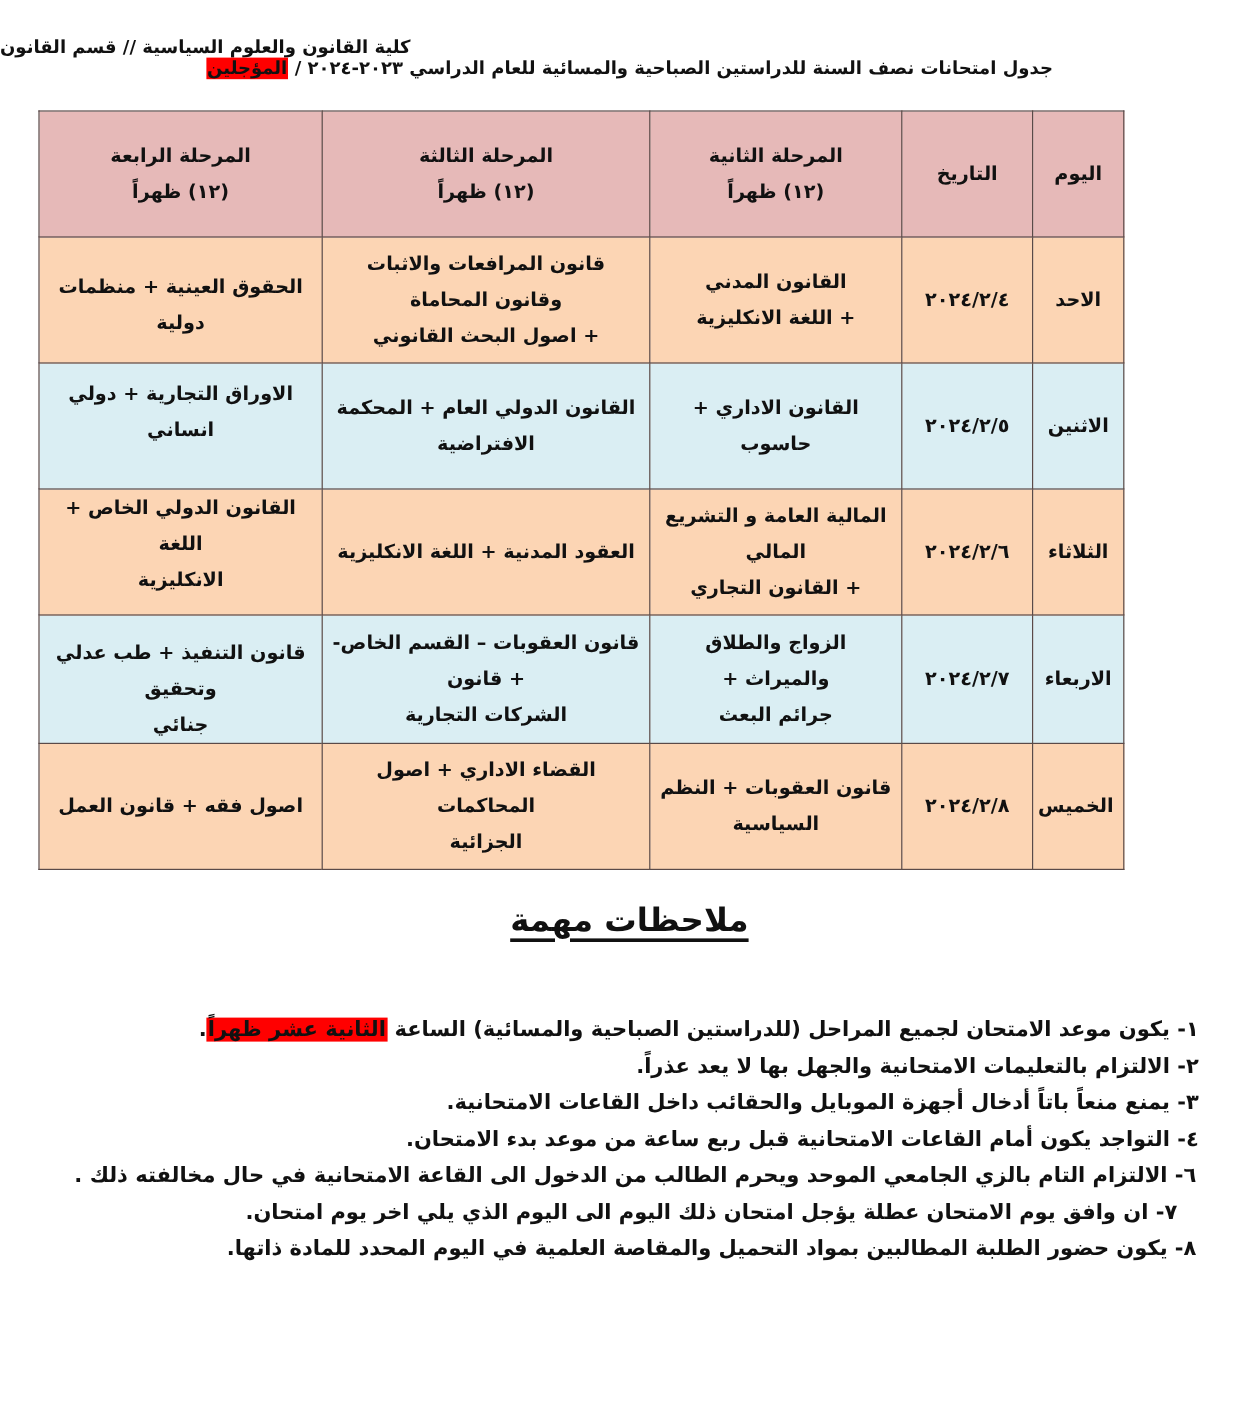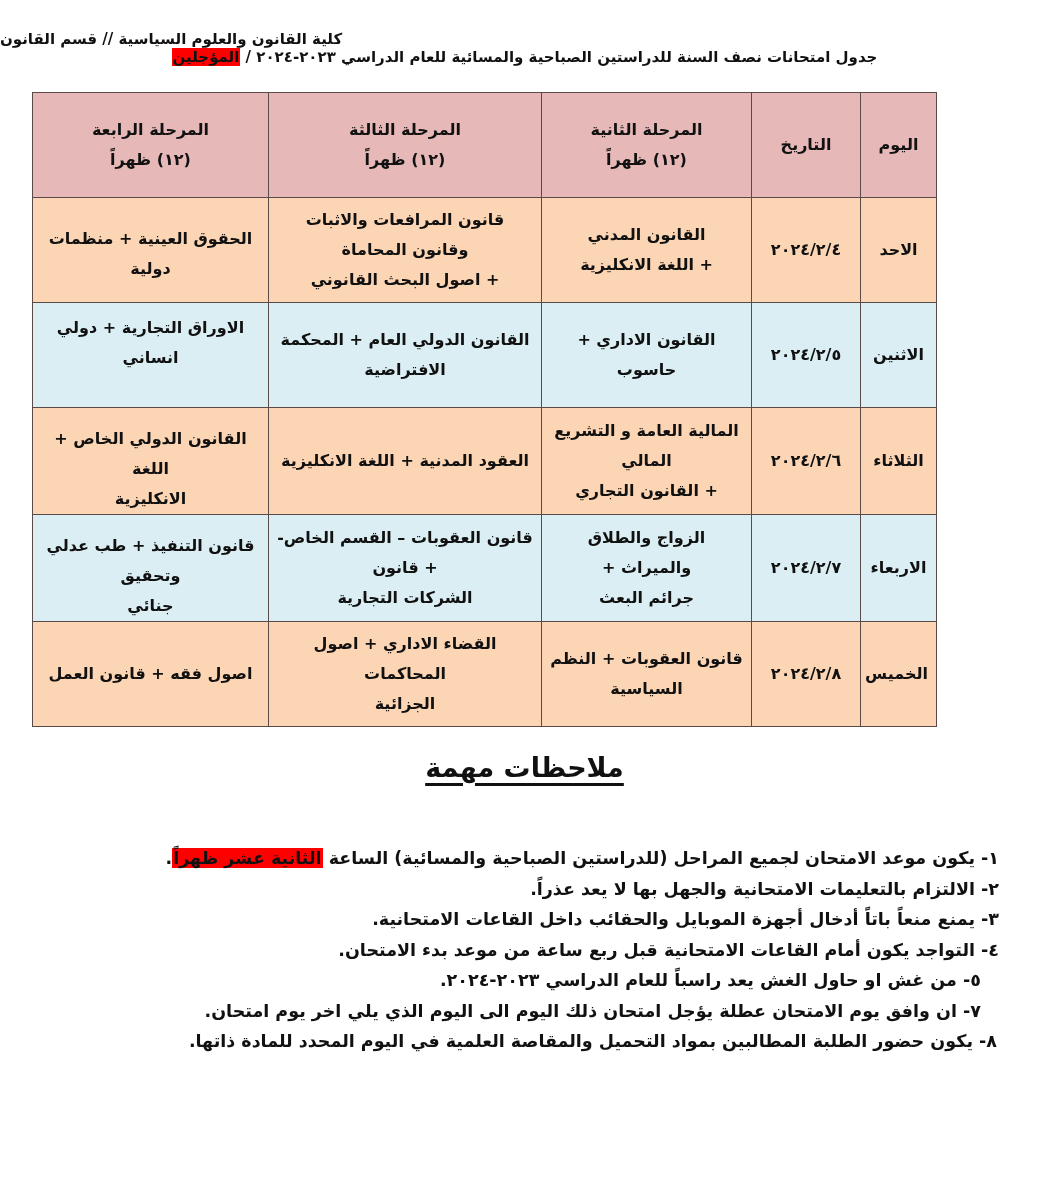--- a/index.html
+++ b/index.html
@@ -106,21 +106,21 @@
   <tr class="peach" style="height:105px">
     <td>الثلاثاء</td>
     <td>٢٠٢٤/٢/٦</td>
     <td>
           <div>المالية العامة و التشريع المالي</div>
           <div>+ القانون التجاري</div>
         </td>
     <td>
           <div>العقود المدنية + اللغة الانكليزية</div>
         </td>
-    <td style="vertical-align:top;padding-top:16px">
+    <td style="vertical-align:top;padding-top:0">
           <div>القانون الدولي الخاص + اللغة</div>
           <div>الانكليزية</div>
         </td>
   </tr>
   <tr class="blue" style="height:105px">
     <td>الاربعاء</td>
     <td>٢٠٢٤/٢/٧</td>
     <td>
           <div>الزواج والطلاق والميراث +</div>
           <div>جرائم البعث</div>
@@ -152,16 +152,16 @@
 </tbody>
   </table>
 
 <div class="notes-title"><span>ملاحظات مهمة</span></div>
 
 <ul class="notes">
   <li><span>١- يكون موعد الامتحان  لجميع المراحل  (للدراستين الصباحية والمسائية) الساعة </span><span class="hl">الثانية عشر ظهراً</span><span>.</span></li>
   <li>٢- الالتزام بالتعليمات الامتحانية والجهل بها لا يعد عذراً.</li>
   <li>٣- يمنع منعاً باتاً أدخال أجهزة الموبايل والحقائب داخل القاعات الامتحانية.</li>
   <li>٤- التواجد يكون أمام القاعات الامتحانية قبل ربع ساعة من موعد بدء الامتحان.</li>
-  <li class="indent2">٥-   من غش او حاول الغش يعد راسباً للعام الدراسي ٢٠٢٣-٢٠٢٤.</li>
+  <li class="indent">٦-  الالتزام التام بالزي الجامعي الموحد ويحرم الطالب من الدخول الى القاعة الامتحانية في حال مخالفته ذلك .</li>
   <li class="indent2">٧-  ان وافق يوم الامتحان عطلة يؤجل امتحان ذلك اليوم الى اليوم الذي يلي اخر يوم امتحان.</li>
   <li class="indent">٨-  يكون حضور الطلبة المطالبين بمواد التحميل والمقاصة العلمية في اليوم المحدد للمادة ذاتها.</li>
 </ul>
 
 </body></html>

